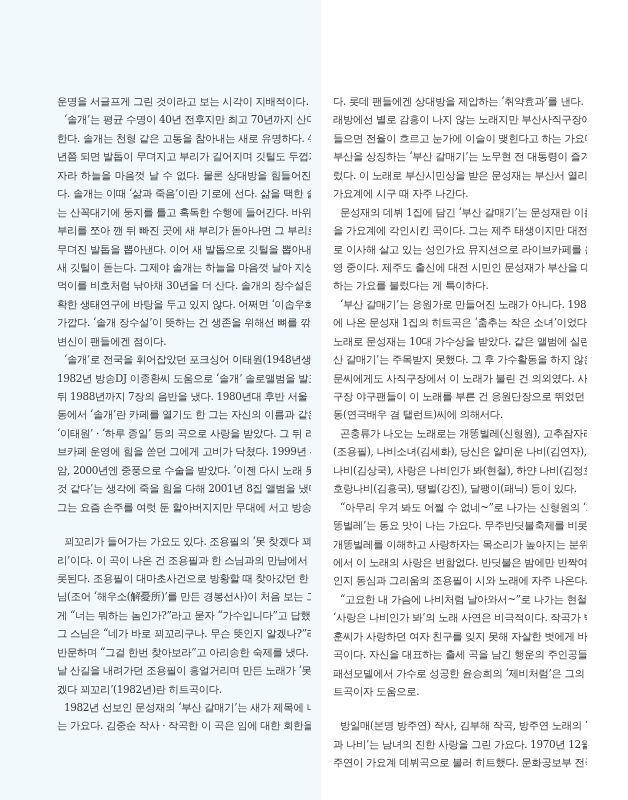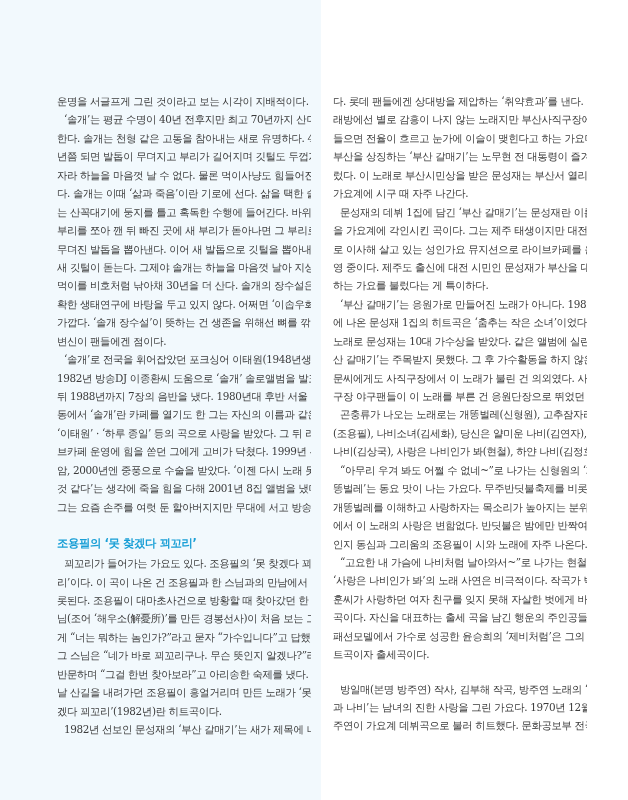--- a/index.html
+++ b/index.html
@@ -36,53 +36,53 @@
 <body>
 
 <div class="bg-left"></div>
 
 <div class="col left">
   <div>
       <span class="line last">운명을 서글프게 그린 것이라고 보는 시각이 지배적이다.</span>
       <span class="line indent">‘솔개’는 평균 수명이 40년 전후지만 최고 70년까지 산다고</span>
       <span class="line">한다. 솔개는 천형 같은 고통을 참아내는 새로 유명하다. 40</span>
       <span class="line">년쯤 되면 발톱이 무뎌지고 부리가 길어지며 깃털도 두껍게</span>
-      <span class="line">자라 하늘을 마음껏 날 수 없다. 물론 먹이사냥도 힘들어진</span>
+      <span class="line">자라 하늘을 마음껏 날 수 없다. 물론 상대방을 힘들어진</span>
       <span class="line">다. 솔개는 이때 ‘삶과 죽음’이란 기로에 선다. 삶을 택한 솔개</span>
       <span class="line">는 산꼭대기에 둥지를 틀고 혹독한 수행에 들어간다. 바위에</span>
       <span class="line">부리를 쪼아 깬 뒤 빠진 곳에 새 부리가 돋아나면 그 부리로</span>
       <span class="line">무뎌진 발톱을 뽑아낸다. 이어 새 발톱으로 깃털을 뽑아내면</span>
       <span class="line">새 깃털이 돋는다. 그제야 솔개는 하늘을 마음껏 날아 지상의</span>
       <span class="line">먹이를 비호처럼 낚아채 30년을 더 산다. 솔개의 장수설은 정</span>
       <span class="line">확한 생태연구에 바탕을 두고 있지 않다. 어쩌면 ‘이솝우화’에</span>
       <span class="line">가깝다. ‘솔개 장수설’이 뜻하는 건 생존을 위해선 뼈를 깎는</span>
       <span class="line last">변신이 팬들에겐 점이다.</span>
       <span class="line indent">‘솔개’로 전국을 휘어잡았던 포크싱어 이태원(1948년생)은</span>
       <span class="line">1982년 방송DJ 이종환씨 도움으로 ‘솔개’ 솔로앨범을 발표한</span>
       <span class="line">뒤 1988년까지 7장의 음반을 냈다. 1980년대 후반 서울 역삼</span>
       <span class="line">동에서 ‘솔개’란 카페를 열기도 한 그는 자신의 이름과 같은</span>
       <span class="line">‘이태원’ · ‘하루 종일’ 등의 곡으로 사랑을 받았다. 그 뒤 라이</span>
       <span class="line">브카페 운영에 힘을 쏟던 그에게 고비가 닥쳤다. 1999년 위</span>
       <span class="line">암, 2000년엔 중풍으로 수술을 받았다. ‘이젠 다시 노래 못할</span>
       <span class="line">것 같다’는 생각에 죽을 힘을 다해 2001년 8집 앨범을 냈다.</span>
       <span class="line">그는 요즘 손주를 여럿 둔 할아버지지만 무대에 서고 방송에</span>
     </div>
   <div class="gap"></div>
-  <div class="heading">조용필의 ‘못 찾겠다 꾀꼬리’</div>
   <div>
       <span class="line indent">꾀꼬리가 들어가는 가요도 있다. 조용필의 ‘못 찾겠다 꾀꼬</span>
       <span class="line">리’이다. 이 곡이 나온 건 조용필과 한 스님과의 만남에서 비</span>
       <span class="line">롯된다. 조용필이 대마초사건으로 방황할 때 찾아갔던 한 스</span>
       <span class="line">님(조어 ‘해우소(解憂所)’를 만든 경봉선사)이 처음 보는 그에</span>
       <span class="line">게 “너는 뭐하는 놈인가?”라고 묻자 “가수입니다”고 답했다.</span>
       <span class="line">그 스님은 “네가 바로 꾀꼬리구나. 무슨 뜻인지 알겠나?”라고</span>
       <span class="line">반문하며 “그걸 한번 찾아보라”고 아리송한 숙제를 냈다. 그</span>
       <span class="line">날 산길을 내려가던 조용필이 흥얼거리며 만든 노래가 ‘못 찾</span>
       <span class="line last">겠다 꾀꼬리’(1982년)란 히트곡이다.</span>
       <span class="line indent">1982년 선보인 문성재의 ‘부산 갈매기’는 새가 제목에 나오</span>
+      <span class="line">는 가요다. 김중순 작사 · 작곡한 이 곡은 임에 대한 회한을</span>
     </div>
 </div>
 
 <div class="col right">
   <div>
       <span class="line">다. 롯데 팬들에겐 상대방을 제압하는 ‘취약효과’를 낸다. 노</span>
       <span class="line">래방에선 별로 감흥이 나지 않는 노래지만 부산사직구장에서</span>
       <span class="line">들으면 전율이 흐르고 눈가에 이슬이 맺힌다고 하는 가요다.</span>
       <span class="line">부산을 상징하는 ‘부산 갈매기’는 노무현 전 대통령이 즐겨 불</span>
       <span class="line">렀다. 이 노래로 부산시민상을 받은 문성재는 부산서 열리는</span>
@@ -91,34 +91,36 @@
       <span class="line">을 가요계에 각인시킨 곡이다. 그는 제주 태생이지만 대전으</span>
       <span class="line">로 이사해 살고 있는 성인가요 뮤지션으로 라이브카페를 운</span>
       <span class="line">영 중이다. 제주도 출신에 대전 시민인 문성재가 부산을 대표</span>
       <span class="line last">하는 가요를 불렀다는 게 특이하다.</span>
       <span class="line indent">‘부산 갈매기’는 응원가로 만들어진 노래가 아니다. 1982년</span>
       <span class="line">에 나온 문성재 1집의 히트곡은 ‘춤추는 작은 소녀’이었다. 이</span>
       <span class="line">노래로 문성재는 10대 가수상을 받았다. 같은 앨범에 실린 ‘부</span>
       <span class="line">산 갈매기’는 주목받지 못했다. 그 후 가수활동을 하지 않은</span>
       <span class="line">문씨에게도 사직구장에서 이 노래가 불린 건 의외였다. 사직</span>
       <span class="line">구장 야구팬들이 이 노래를 부른 건 응원단장으로 뛰었던 유</span>
+      <span class="line last">동(연극배우 겸 탤런트)씨에 의해서다.</span>
       <span class="line indent">곤충류가 나오는 노래로는 개똥벌레(신형원), 고추잠자리</span>
       <span class="line">(조용필), 나비소녀(김세화), 당신은 얄미운 나비(김연자), 불</span>
       <span class="line">나비(김상국), 사랑은 나비인가 봐(현철), 하얀 나비(김정호),</span>
+      <span class="line last">호랑나비(김흥국), 땡벌(강진), 달팽이(패닉) 등이 있다.</span>
       <span class="line indent">“아무리 우겨 봐도 어쩔 수 없네~”로 나가는 신형원의 ‘개</span>
       <span class="line">똥벌레’는 동요 맛이 나는 가요다. 무주반딧불축제를 비롯해</span>
       <span class="line">개똥벌레를 이해하고 사랑하자는 목소리가 높아지는 분위기</span>
       <span class="line">에서 이 노래의 사랑은 변함없다. 반딧불은 밤에만 반짝여서</span>
       <span class="line last">인지 동심과 그리움의 조용필이 시와 노래에 자주 나온다.</span>
       <span class="line indent">“고요한 내 가슴에 나비처럼 날아와서~”로 나가는 현철의</span>
       <span class="line">‘사랑은 나비인가 봐’의 노래 사연은 비극적이다. 작곡가 박성</span>
       <span class="line">훈씨가 사랑하던 여자 친구를 잊지 못해 자살한 벗에게 바친</span>
       <span class="line">곡이다. 자신을 대표하는 출세 곡을 남긴 행운의 주인공들 중</span>
       <span class="line">패션모델에서 가수로 성공한 윤승희의 ‘제비처럼’은 그의 히</span>
-      <span class="line last">트곡이자 출세곡이다.</span>
+      <span class="line last">트곡이자 도움으로.</span>
     </div>
   <div class="gap"></div>
   <div>
       <span class="line indent">방일매(본명 방주연) 작사, 김부해 작곡, 방주연 노래의 ‘꽃</span>
       <span class="line">과 나비’는 남녀의 진한 사랑을 그린 가요다. 1970년 12월 방</span>
       <span class="line">주연이 가요계 데뷔곡으로 불러 히트했다. 문화공보부 전국</span>
     </div>
 </div>
 
 </body></html>

